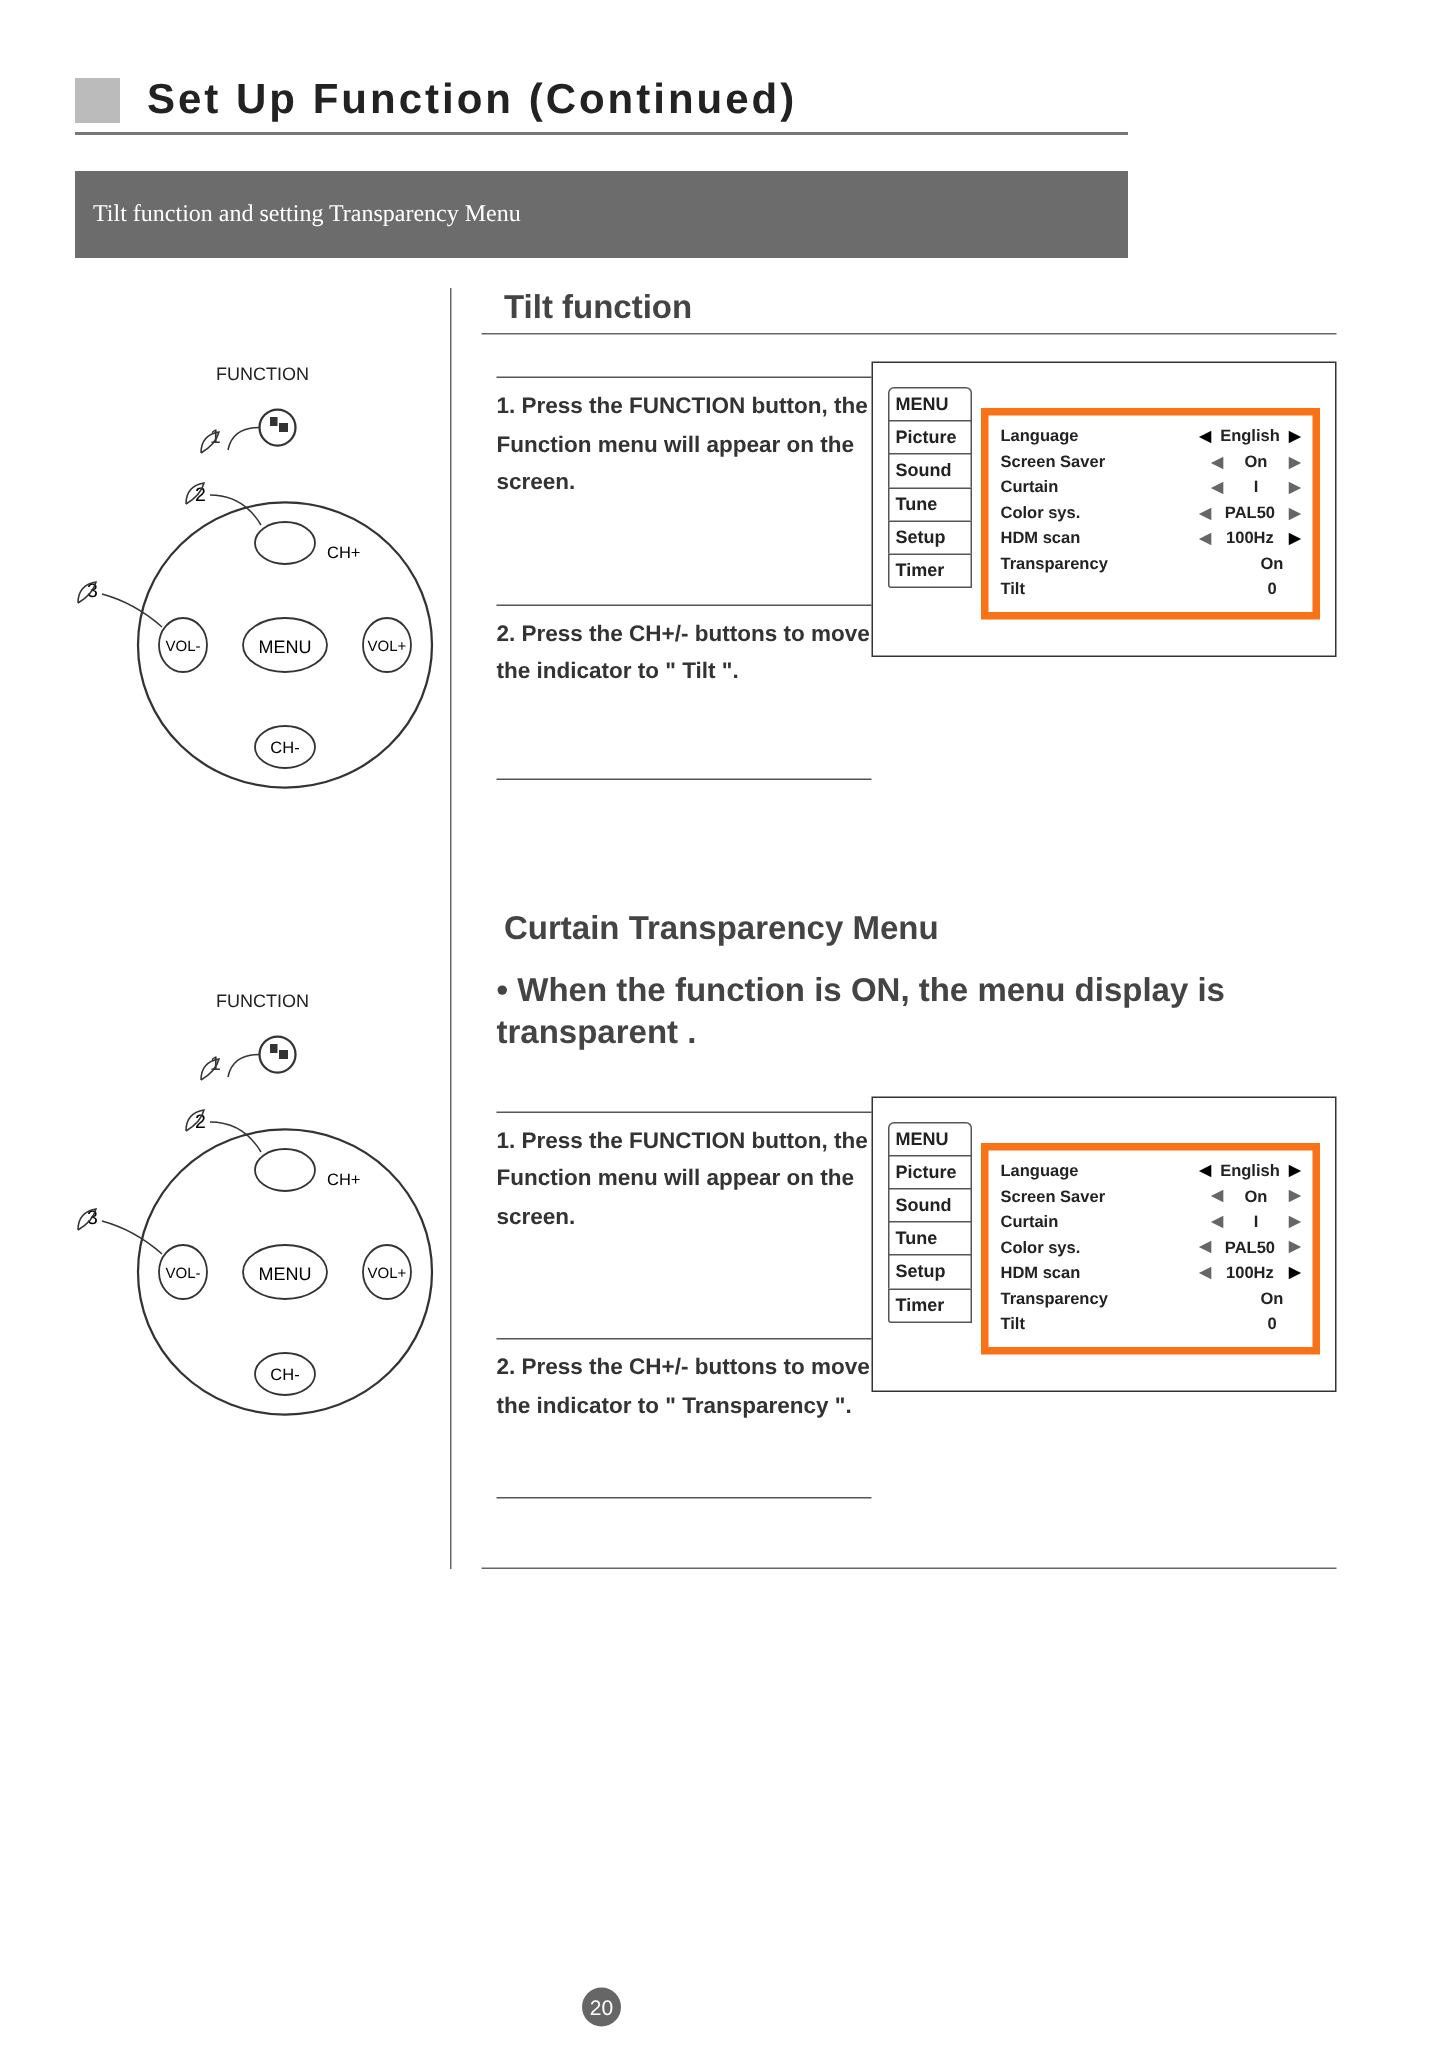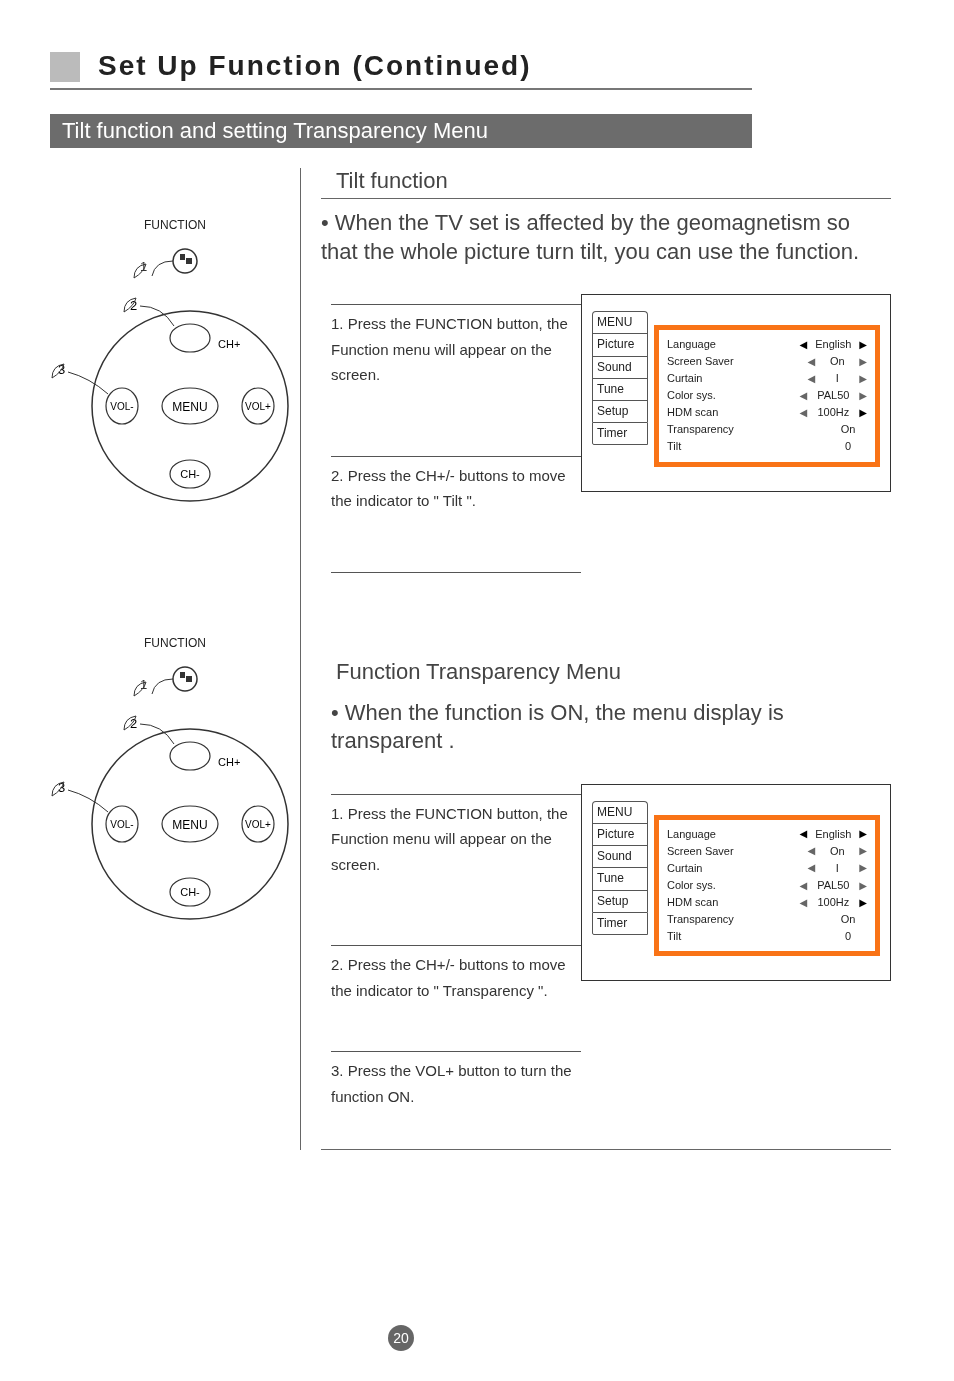--- a/index.html
+++ b/index.html
@@ -31,37 +31,39 @@
   .page-title {
     font-size: 28px;
     font-weight: 900;
     letter-spacing: 2px;
     color: #222;
     font-family: Arial, Helvetica, sans-serif;
   }
   .section-bar {
     background: #6c6c6c;
     color: #fff;
-    font-size: 22px;
-    padding: 4px 12px;
+    font-size: 16px;
+    padding: 20px 12px;
     margin-top: 24px;
+    font-family: Liberation Serif, serif;
   }
   .content-area {
     display: flex;
     margin-top: 20px;
   }
   .left-col {
     width: 250px;
     flex-shrink: 0;
   }
   .right-col {
     flex: 1;
     padding-left: 20px;
     border-left: 1.5px solid #666;
     padding-right: 0;
+    font-weight: bold;
   }
   .sub-heading-row {
     border-bottom: 1.5px solid #666;
     padding-bottom: 4px;
     padding-left: 15px;
     margin-bottom: 10px;
   }
   .sub-heading {
     font-size: 22px;
     color: #444;
@@ -284,21 +286,20 @@
         </svg>
       </div>
 
     </div>
 
     <div class="right-col">
 
       <div class="sub-heading-row">
         <span class="sub-heading">Tilt function</span>
       </div>
-      <div class="intro-text">When the TV set is affected by the geomagnetism so that the whole picture turn tilt, you can use the function.</div>
 
       <div class="split">
         <div class="step-block" style="flex:1;">
           <div class="hr"></div>
           <div style="max-width:250px;">1. Press the FUNCTION button, the Function menu will appear on the screen.</div>
           <div style="height:50px;"></div>
           <div class="hr"></div>
           <div style="max-width:260px;">2. Press the CH+/- buttons to move the indicator to " Tilt ".</div>
           <div style="height:40px;"></div>
           <div class="hr"></div>
@@ -368,34 +369,33 @@
                   </span>
                 </div>
             </div>
           </div>
         </div>
       </div>
 
       <div style="height:80px;"></div>
 
       <div class="sub-heading-row" style="border-bottom:none;">
-        <span class="sub-heading">Function Transparency Menu</span>
+        <span class="sub-heading">Curtain Transparency Menu</span>
       </div>
       <div class="intro-text" style="padding-left:10px;">When the function is ON, the menu display is transparent .</div>
 
       <div class="split">
         <div class="step-block" style="flex:1;">
           <div class="hr"></div>
           <div style="max-width:250px;">1. Press the FUNCTION button, the Function menu will appear on the screen.</div>
           <div style="height:50px;"></div>
           <div class="hr"></div>
           <div style="max-width:260px;">2. Press the CH+/- buttons to move the indicator to " Transparency ".</div>
           <div style="height:30px;"></div>
           <div class="hr"></div>
-          <div style="max-width:260px;">3. Press the VOL+ button to turn the function ON.</div>
         </div>
 
         <div class="osd" style="align-self:flex-start; margin-top:8px;">
           <div class="osd-inner">
             <div class="osd-tabs">
               <div class="osd-tab first">MENU</div>
               <div class="osd-tab">Picture</div>
               <div class="osd-tab">Sound</div>
               <div class="osd-tab">Tune</div>
               <div class="osd-tab">Setup</div>

